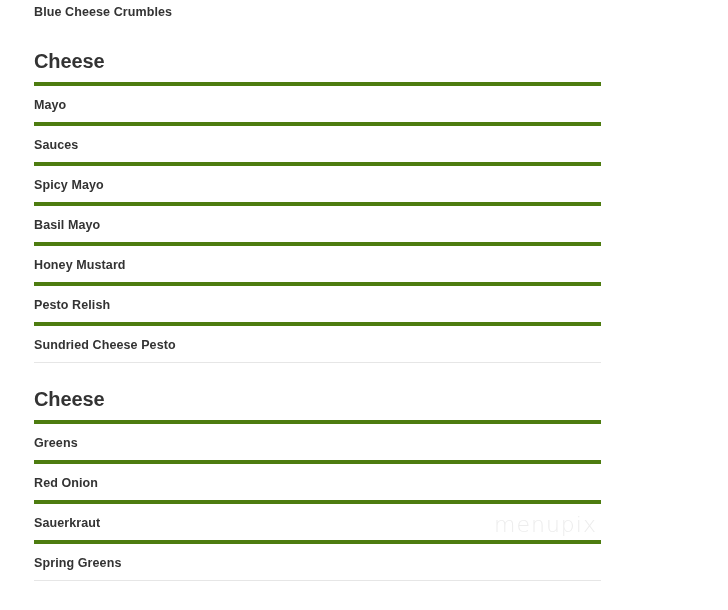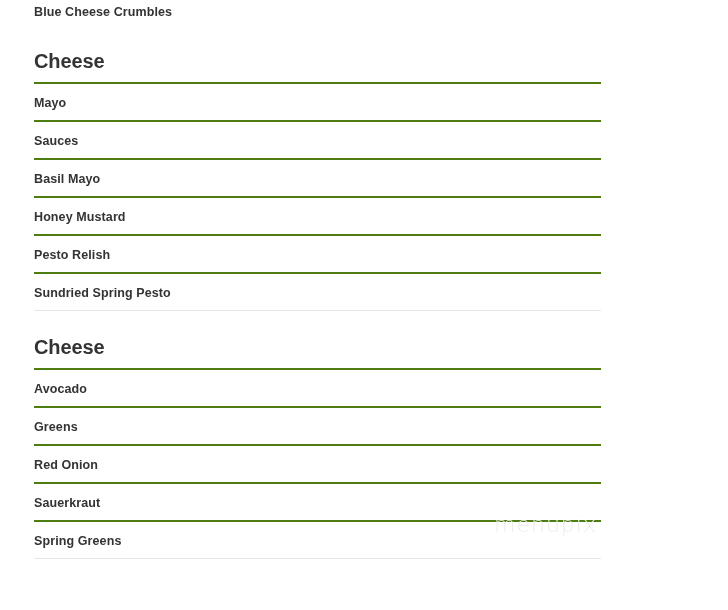--- a/index.html
+++ b/index.html
@@ -59,21 +59,21 @@
   }
 
   .item-list {
     list-style: none;
     margin: 0;
     padding: 0;
   }
 
   .item-row {
     position: relative;
-    border-top: 2px solid #4d7c0f;
+    border-top: 4px solid #4d7c0f;
     height: 36px;
     line-height: 36px;
     font-size: 12.5px;
     font-weight: bold;
     color: #333333;
     letter-spacing: 0.1px;
     white-space: nowrap;
   }
 
   .item-row:last-child {
@@ -119,40 +119,40 @@
     <div class="section">
       <div class="section-heading">Cheese</div>
       <ul class="item-list">
         <li class="item-row">
           <span class="item-name">Mayo</span>
         </li>
         <li class="item-row">
           <span class="item-name">Sauces</span>
         </li>
         <li class="item-row">
+          <span class="item-name">Spicy Mayo</span>
+        </li>
+        <li class="item-row">
           <span class="item-name">Basil Mayo</span>
         </li>
         <li class="item-row">
           <span class="item-name">Honey Mustard</span>
         </li>
         <li class="item-row">
           <span class="item-name">Pesto Relish</span>
         </li>
         <li class="item-row">
-          <span class="item-name">Sundried Spring Pesto</span>
+          <span class="item-name">Sundried Cheese Pesto</span>
         </li>
       </ul>
     </div>
 
     <div class="section">
       <div class="section-heading">Cheese</div>
       <ul class="item-list">
-        <li class="item-row">
-          <span class="item-name">Avocado</span>
-        </li>
         <li class="item-row">
           <span class="item-name">Greens</span>
         </li>
         <li class="item-row">
           <span class="item-name">Red Onion</span>
         </li>
         <li class="item-row">
           <span class="item-name">Sauerkraut</span>
         </li>
         <li class="item-row">

